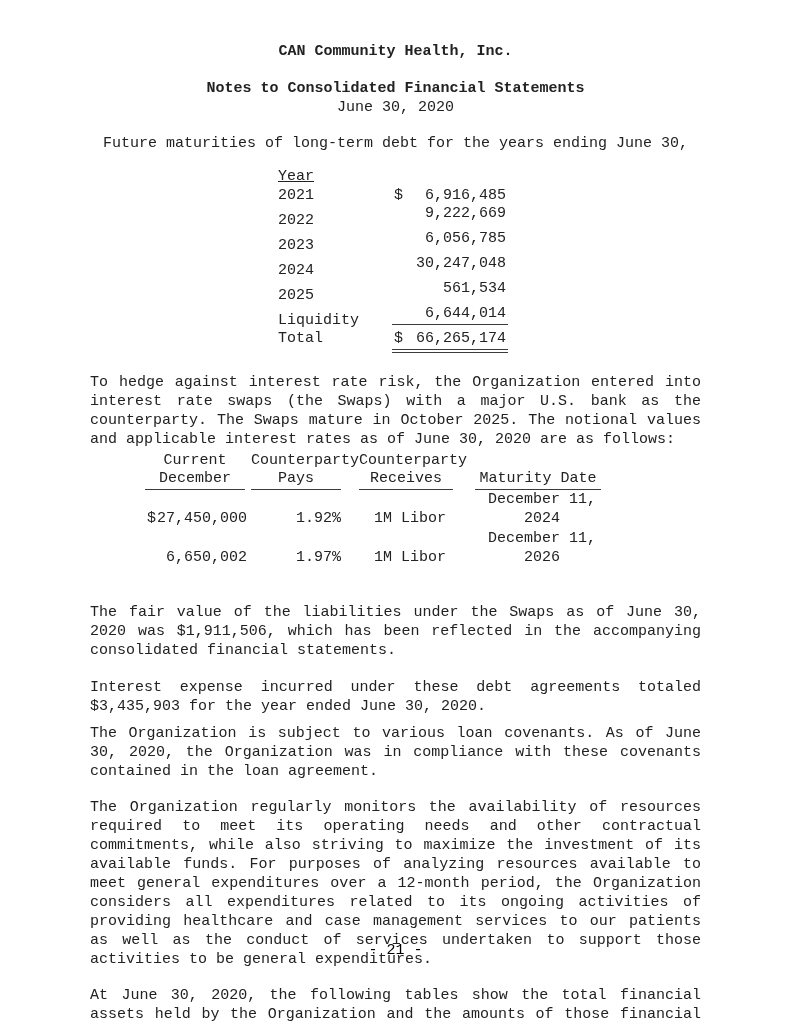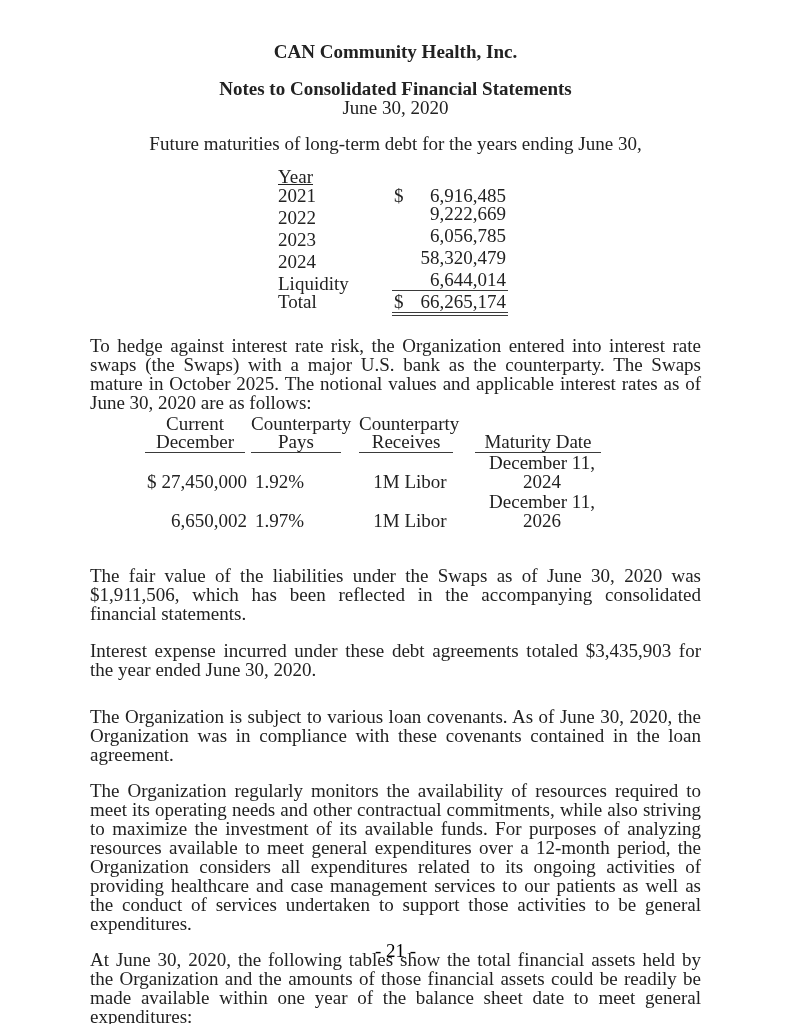--- a/index.html
+++ b/index.html
@@ -3,22 +3,22 @@
 <meta charset="utf-8">
 <style>
   html, body { margin: 0; padding: 0; background: #ffffff; }
   .page {
     position: relative;
     width: 791px; height: 1024px;
     box-sizing: border-box;
     padding: 42px 90px 0 90px;
     background: #ffffff;
     color: #222222;
-    font-family: Liberation Serif, serif;
-    font-size: 19px;
+    font-family: Liberation Mono, monospace;
+    font-size: 15px;
     line-height: 19px;
     overflow: hidden;
   }
   .center { text-align: center; }
   .bold { font-weight: bold; }
   .doc-title { margin-top: 18px; }
   .note-heading {
     margin-top: 21px;
     font-weight: bold;
     text-decoration: underline;
@@ -46,21 +46,21 @@
   .sw-c4 { width: 126px; }
   .sw-head > div {
     text-align: center;
     border-bottom: 1.5px solid #3a3a3a;
     padding-bottom: 1px;
     line-height: 18px;
   }
   .sw-row { line-height: 19.5px; }
   .sw-row .sw-c1 { display: flex; justify-content: space-between; padding: 0 2px; }
   .sw-row .sw-c1 .amt { flex: 1 1 auto; text-align: right; }
-  .sw-row .sw-c2 { padding-right: 4px; box-sizing: border-box; }
+  .sw-row .sw-c2 { text-align: right; padding-right: 4px; box-sizing: border-box; }
   .sw-row .sw-c3 { text-align: center; }
   .sw-row .sw-c4 { text-align: center; }
 
   .gap-after-swaps { margin-top: 35px; }
 
   .footer {
     position: absolute;
     left: 0; right: 0; top: 941px;
     text-align: center;
     color: #000000;
@@ -101,21 +101,28 @@
       <span class="mat-label">2023</span>
       <span class="mat-money">
           <span class="cur"></span>
           <span class="amt">6,056,785</span>
         </span>
     </div>
     <div class="mat-row">
       <span class="mat-label">2024</span>
       <span class="mat-money">
           <span class="cur"></span>
-          <span class="amt">58,320,479</span>
+          <span class="amt">30,247,048</span>
+        </span>
+    </div>
+    <div class="mat-row">
+      <span class="mat-label">2025</span>
+      <span class="mat-money">
+          <span class="cur"></span>
+          <span class="amt">561,534</span>
         </span>
     </div>
     <div class="mat-row subtotal">
       <span class="mat-label">Liquidity</span>
       <span class="mat-money">
           <span class="cur"></span>
           <span class="amt">6,644,014</span>
         </span>
     </div>
     <div class="mat-row total">
@@ -164,21 +171,21 @@
       <div class="sw-c2">1.97%</div>
       <div class="sw-c3">1M Libor</div>
       <div class="sw-c4">December 11, 2026</div>
     </div>
   </div>
 
   <div class="para gap-after-swaps">The fair value of the liabilities under the Swaps as of June 30, 2020 was $1,911,506, which has been reflected in the accompanying consolidated financial statements.</div>
 
   <div class="para" style="margin-top:18px;">Interest expense incurred under these debt agreements totaled $3,435,903 for the year ended June 30, 2020.</div>
 
-  <div class="para" style="margin-top:28px;">The Organization is subject to various loan covenants. As of June 30, 2020, the Organization was in compliance with these covenants contained in the loan agreement.</div>
+  <div class="para" style="margin-top:8px;">The Organization is subject to various loan covenants. As of June 30, 2020, the Organization was in compliance with these covenants contained in the loan agreement.</div>
 
 
   <div class="para">The Organization regularly monitors the availability of resources required to meet its operating needs and other contractual commitments, while also striving to maximize the investment of its available funds.  For purposes of analyzing resources available to meet general expenditures over a 12-month period, the Organization considers all expenditures related to its ongoing activities of providing healthcare and case management services to our patients as well as the conduct of services undertaken to support those activities to be general expenditures.</div>
 
   <div class="para">At June 30, 2020, the following tables show the total financial assets held by the Organization and the amounts of those financial assets could be readily be made available within one year of the balance sheet date to meet general expenditures:</div>
 
   <div class="footer">- 21 -</div>
 
 </div>
 

